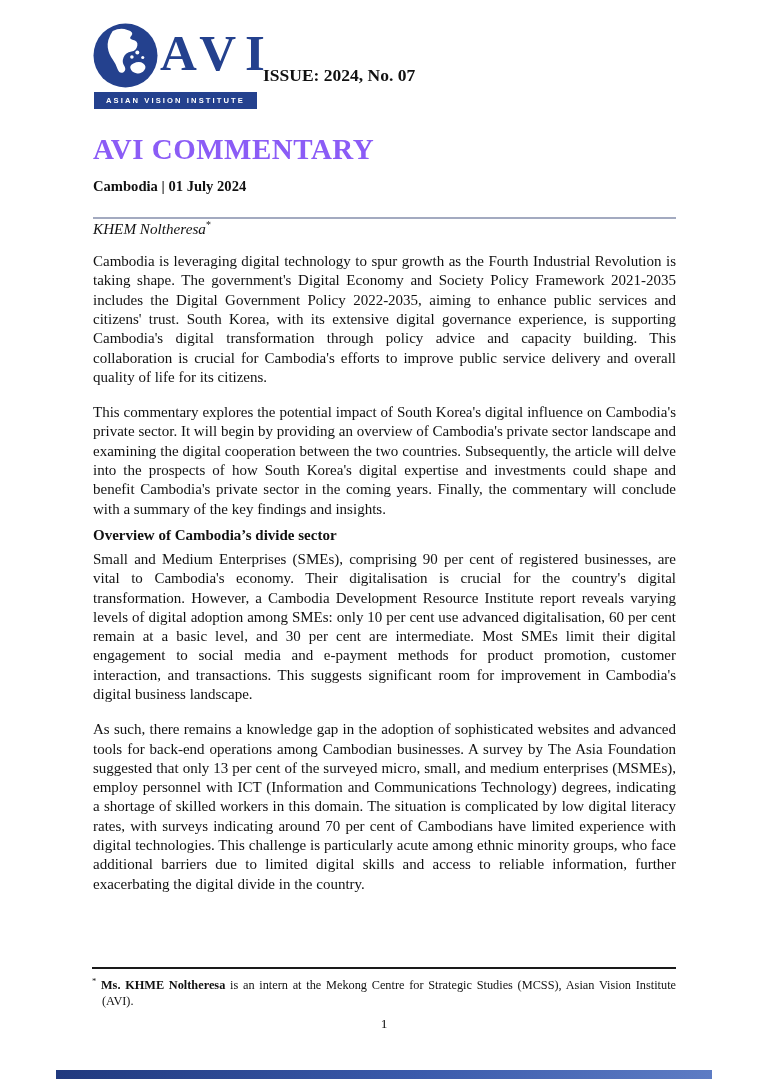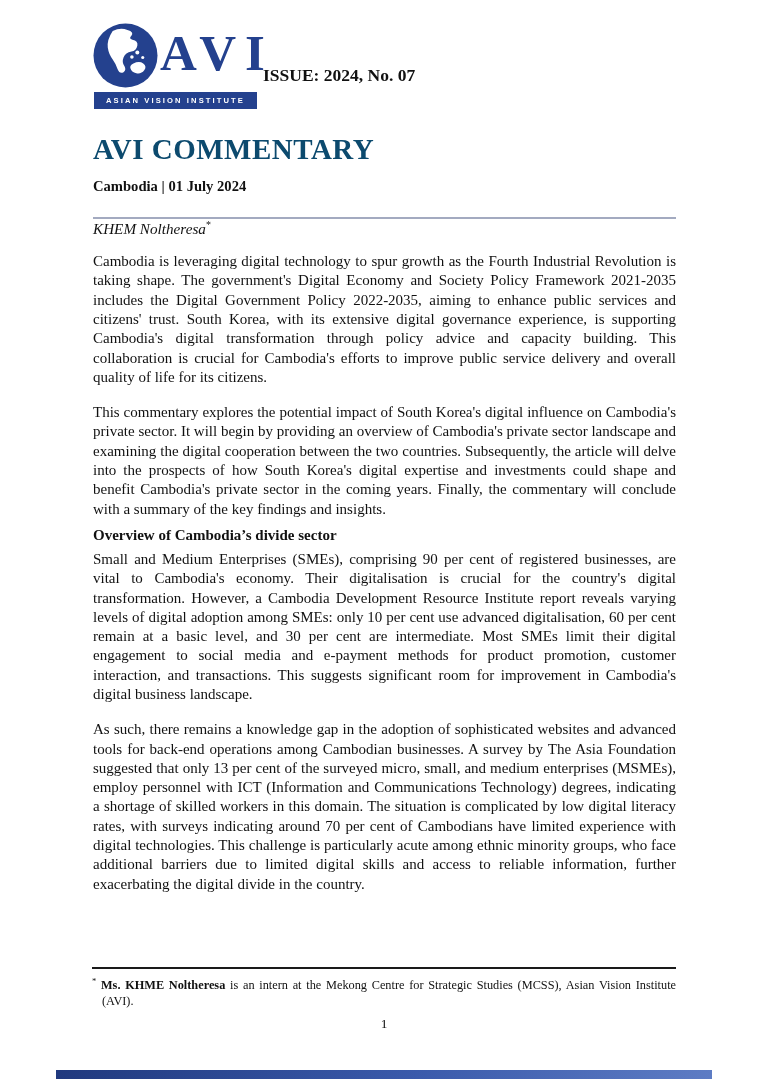--- a/index.html
+++ b/index.html
@@ -24,21 +24,21 @@
   }
   .logo-bar{
     position:absolute;left:1px;top:61px;width:163px;height:17px;
     background:#24418e;color:#ffffff;
     font-family:"Liberation Sans","DejaVu Sans",sans-serif;
     font-size:7.6px;font-weight:bold;letter-spacing:2.1px;
     display:flex;align-items:center;justify-content:center;white-space:nowrap;margin-top:8px;
   }
   .issue{margin-top:42px;font-size:17.5px;font-weight:bold;white-space:nowrap;}
   
-  .masthead{margin:30px 0 0;font-size:29px;font-weight:bold;color:#0c4a6e;letter-spacing:0.5px;}
+  .masthead{margin:30px 0 0;font-size:29px;font-weight:bold;color:#8b5cf6;letter-spacing:0.5px;}
   .dateline{margin-top:12px;font-size:14.6px;font-weight:bold;}
   .rule{margin:22px 0 0;border:none;border-top:2px solid #a3aac0;height:0;}
   
   .title{margin:18px 0 0;font-size:18.6px;font-weight:bold;letter-spacing:0.1px;}
   .author{margin-top:0;font-size:15.2px;font-style:italic;}
   .author sup{font-size:10px;font-style:normal;}
   p.body{margin:16px 0 0;font-size:15px;line-height:19.3px;text-align:justify;}
   p.body.first{margin-top:14px;}
   .section{margin:8px 0 0;font-size:15px;font-weight:bold;}
   .section + p.body{margin-top:6px;}

